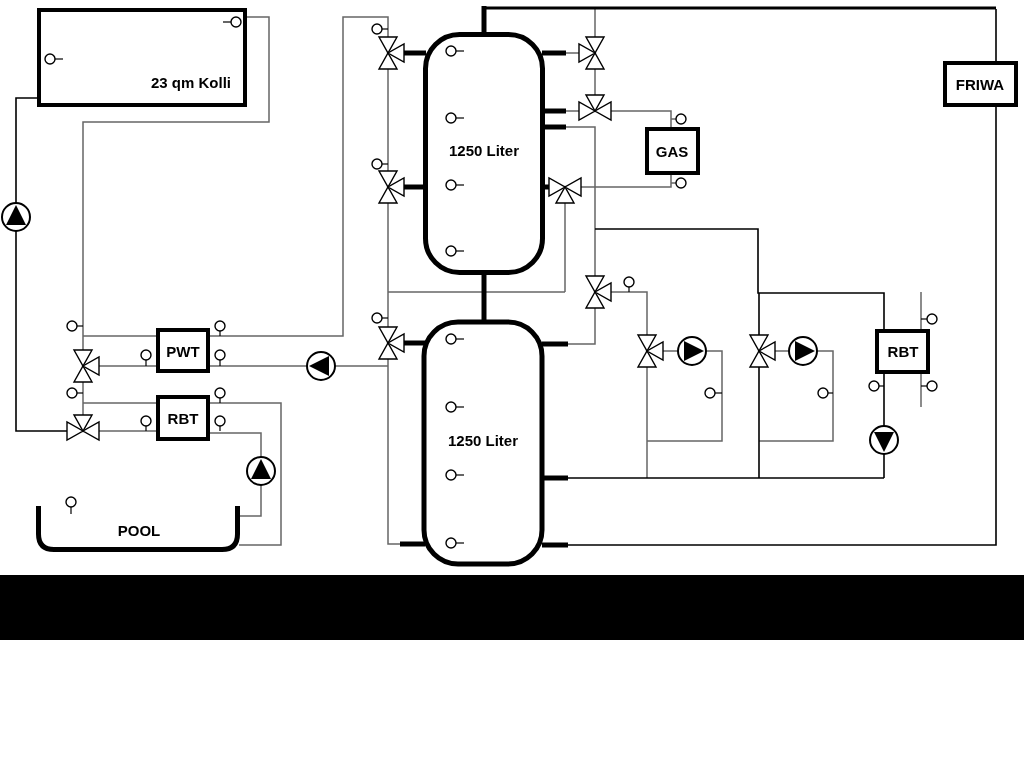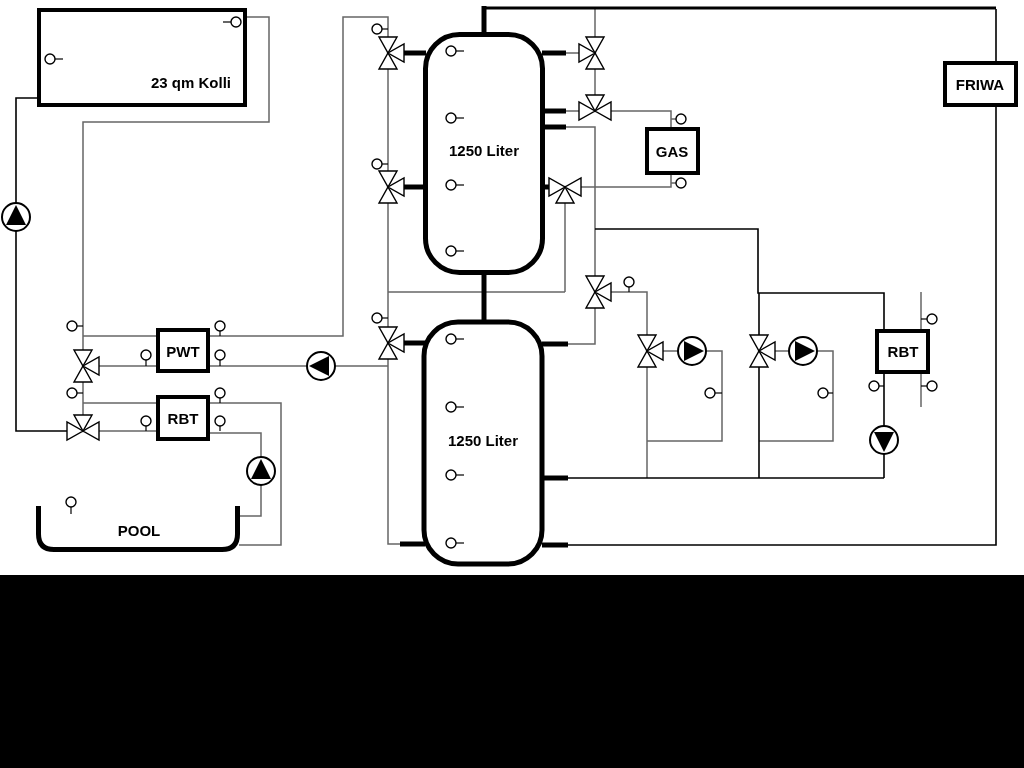--- a/index.html
+++ b/index.html
@@ -1,16 +1,16 @@
 <!DOCTYPE html>
 <html><head>
 <meta charset="utf-8">
 <style>
   html,body{margin:0;padding:0;background:#fff;}
-  .stage{position:relative;width:1024px;height:768px;background:#fff;overflow:hidden;
+  .stage{position:relative;width:1024px;height:640px;background:#fff;overflow:hidden;
          font-family:"Liberation Sans",sans-serif;}
   svg{display:block;}
   text{font-family:"Liberation Sans",sans-serif;font-weight:bold;font-size:15px;fill:#000;}
   .pipe{stroke:#666;stroke-width:1.5;fill:none;}
   .pipe-dark{stroke:#000;stroke-width:1.6;fill:none;}
   .pipe-main{stroke:#000;stroke-width:3;fill:none;}
   .stub{stroke:#000;stroke-width:5;fill:none;}
   .box{fill:#fff;stroke:#000;stroke-width:4;}
   .tank{fill:#fff;stroke:#000;stroke-width:5;}
   .valve polygon{fill:#fff;stroke:#000;stroke-width:1.4;}

